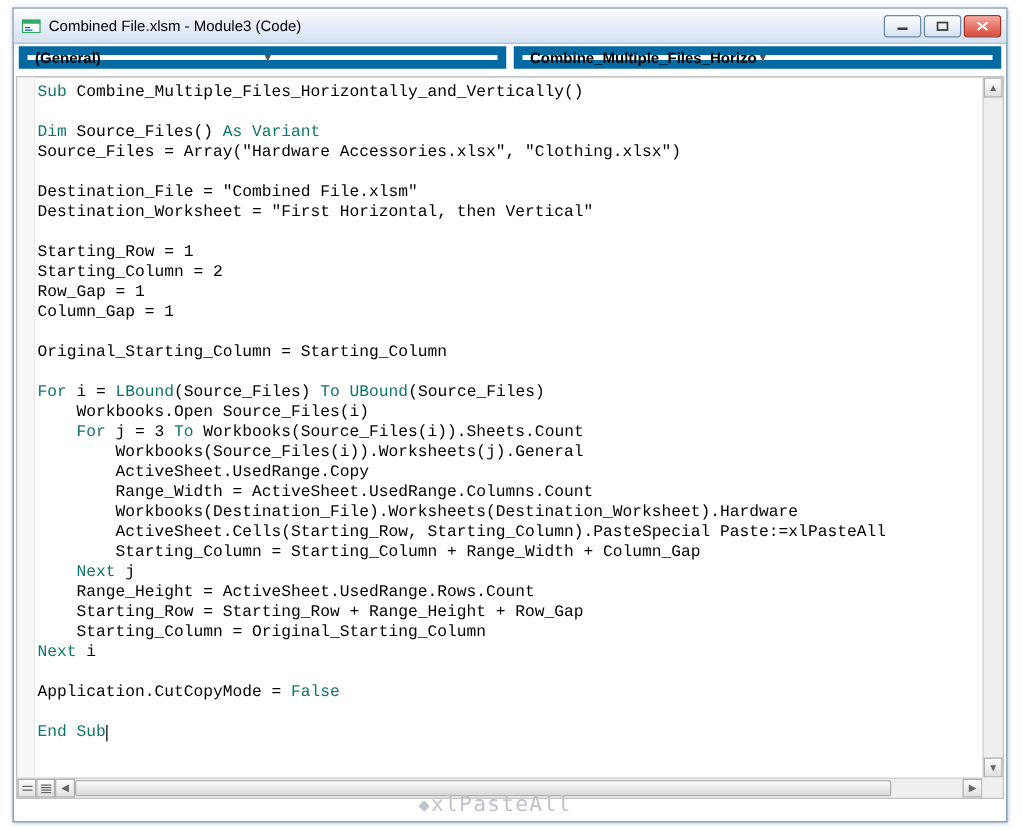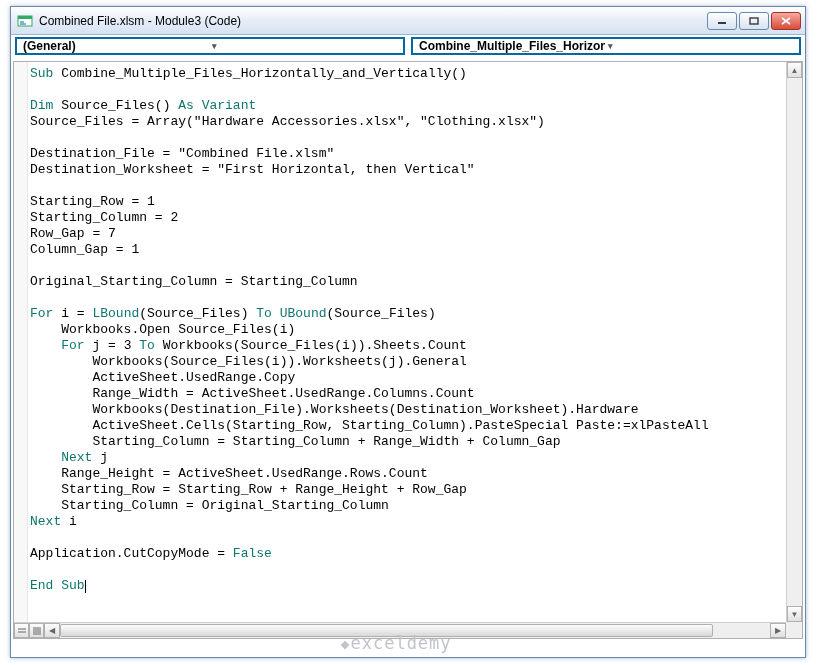--- a/index.html
+++ b/index.html
@@ -6,21 +6,21 @@
   body { background: #ffffff; font-family: "Segoe UI", Tahoma, sans-serif; font-size: 12px; width: 818px; height: 665px; position: relative; }
   .outer { position: absolute; top: 6px; left: 10px; width: 796px; height: 652px; border: 1px solid #6b8aab; background: #fff; box-shadow: 0 0 4px rgba(80,100,150,.5); }
   .titlebar { height: 28px; background: linear-gradient(#fff,#e8eef8 45%,#d6e2f2); display: flex; align-items: center; padding: 0 4px 0 6px; border-bottom: 1px solid #9db4cf; }
   .titlebar .ticon { width: 16px; height: 16px; margin-right: 6px; display: inline-flex; align-items: center; justify-content: center; }
   .titlebar .title { flex: 1; font-size: 12px; color: #000; }
   .winbtn { width: 30px; height: 18px; margin-left: 2px; border: 1px solid #6b8aab; border-radius: 3px; display: inline-flex; align-items: center; justify-content: center; background: linear-gradient(#fefefe,#d6e2f2); cursor: pointer; }
   .winbtn.close { background: linear-gradient(#f6a9a0,#d94b3a); border-color: #a03428; }
   .winbtn svg { display: block; }
 
   .dropdowns { height: 24px; display: flex; padding: 2px 4px 0 4px; gap: 6px; }
-  .dd { flex: 1; height: 18px; border: 2px solid #0369a1; background: #fff; display: flex; align-items: center; padding: 0 2px 0 6px; font-size: 12px; }
+  .dd { flex: 1; height: 18px; border: 7px solid #0369a1; background: #fff; display: flex; align-items: center; padding: 0 2px 0 6px; font-size: 12px; }
   .dd span { flex: 1; white-space: nowrap; overflow: hidden; font-weight: bold; }
   .dd .arrow { font-size: 9px; color: #555; padding: 0 3px; }
 
   .content { position: absolute; top: 54px; left: 2px; right: 2px; bottom: 18px; border: 1px solid #b0b0b0; background: #fff; }
   .code { position: absolute; top: 0; left: 14px; right: 16px; bottom: 16px; overflow: hidden; }
   pre { font-family: Consolas, "Courier New", monospace; font-size: 13px; line-height: 16px; padding: 4px 0 0 2px; white-space: pre; }
   .kw { color: #0f766e; }
   .cursor-caret { display: inline-block; width: 0; height: 13px; border-left: 1px solid #000; vertical-align: text-bottom; }
 
   .vscroll { position: absolute; top: 0; right: 0; width: 16px; bottom: 16px; background: #efefef; border-left: 1px solid #cfcfcf; }
@@ -92,21 +92,21 @@
 <pre><span class="kw">Sub </span><span>Combine_Multiple_Files_Horizontally_and_Vertically()</span>
 
 <span class="kw">Dim </span><span>Source_Files()</span><span class="kw"> As Variant</span>
 <span>Source_Files = Array("Hardware Accessories.xlsx", "Clothing.xlsx")</span>
 
 <span>Destination_File = "Combined File.xlsm"</span>
 <span>Destination_Worksheet = "First Horizontal, then Vertical"</span>
 
 <span>Starting_Row = 1</span>
 <span>Starting_Column = 2</span>
-<span>Row_Gap = 7</span>
+<span>Row_Gap = 1</span>
 <span>Column_Gap = 1</span>
 
 <span>Original_Starting_Column = Starting_Column</span>
 
 <span class="kw">For </span><span>i = </span><span class="kw">LBound</span><span>(Source_Files) </span><span class="kw">To UBound</span><span>(Source_Files)</span>
 <span>    Workbooks.Open Source_Files(i)</span>
 <span>    </span><span class="kw">For </span><span>j = 3 </span><span class="kw">To </span><span>Workbooks(Source_Files(i)).Sheets.Count</span>
 <span>        Workbooks(Source_Files(i)).Worksheets(j).General</span>
 <span>        ActiveSheet.UsedRange.Copy</span>
 <span>        Range_Width = ActiveSheet.UsedRange.Columns.Count</span>
@@ -148,16 +148,16 @@
       <div class="sbtn">◀</div>
       <div class="track">
           <div class="thumb"></div>
         </div>
       <div class="sbtn">▶</div>
     </div>
     <div class="corner"></div>
   </div>
 
   <div class="footer-wm">
-    <span class="m">◆</span><span>exceldemy</span>
+    <span class="m">◆</span><span>xlPasteAll</span>
   </div>
 
 </div>
 
 </body></html>

